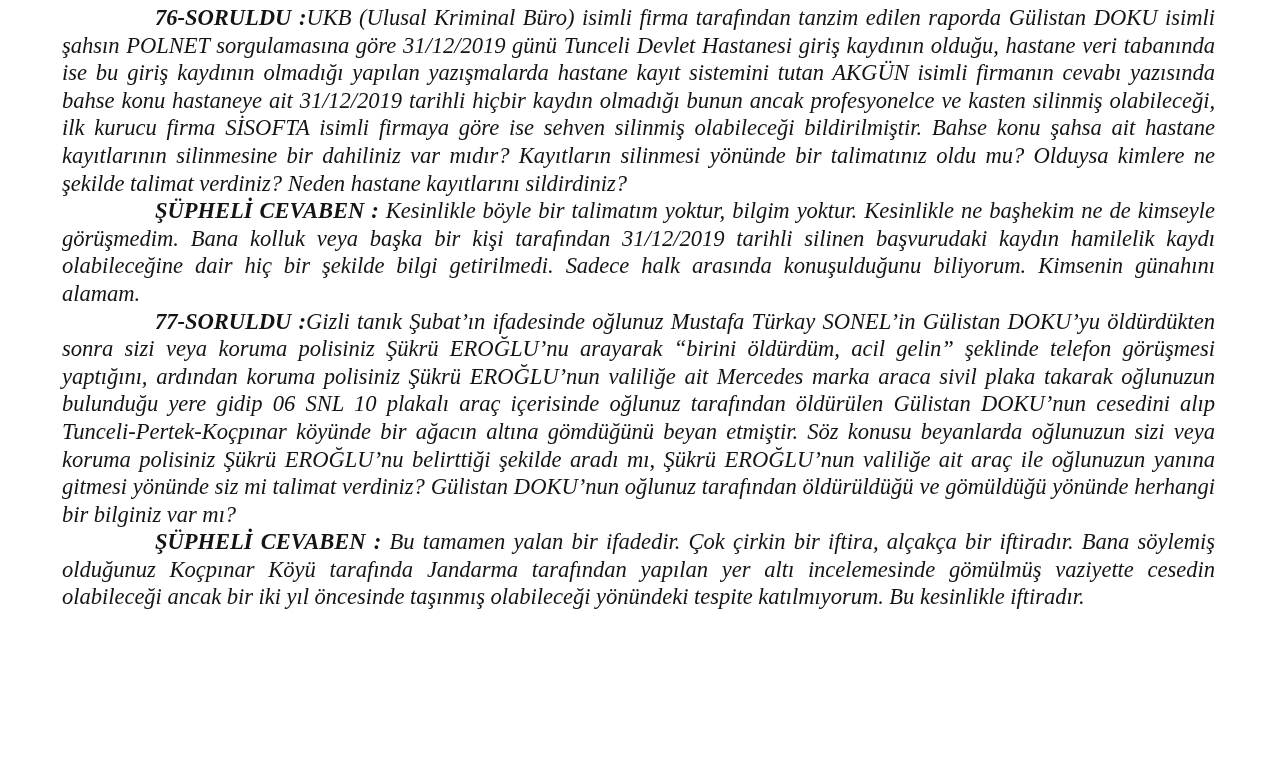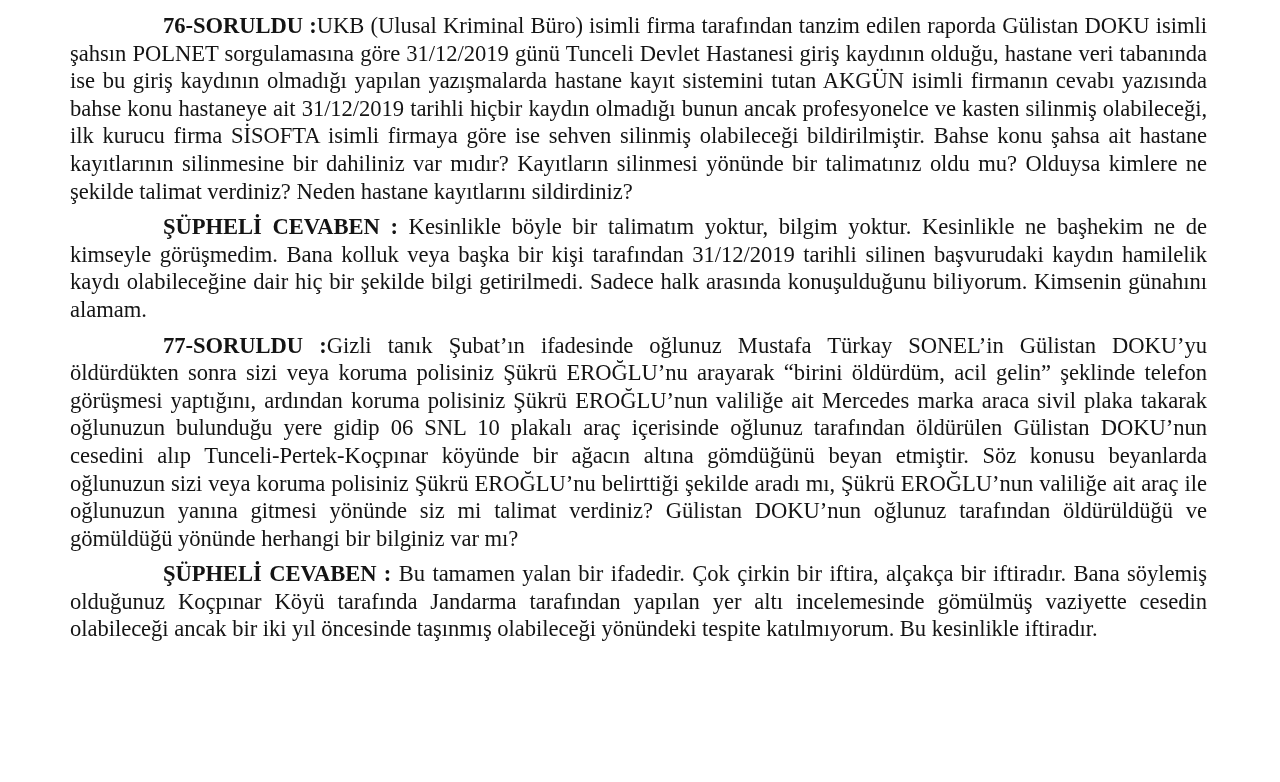--- a/index.html
+++ b/index.html
@@ -17,25 +17,26 @@
     position: absolute;
     left: 62px;
     top: 4px;
     width: 1153px;
     font-family: "Liberation Serif", "DejaVu Serif", serif;
     font-size: 22.6px;
     line-height: 27.6px;
     color: #141414;
   }
   .para {
-    margin: 8px;
+    margin: 0;
     padding: 0;
     text-align: justify;
     text-indent: 93px;
     letter-spacing: -0.05px;
+    font-style: italic;
   }
   .label {
     font-weight: bold;
   }
 </style>
 </head>
 <body>
 
 <div class="page">
   <p class="para"><span class="label">76-SORULDU :</span><span>UKB (Ulusal Kriminal Büro) isimli firma tarafından tanzim edilen raporda Gülistan DOKU isimli şahsın POLNET sorgulamasına göre 31/12/2019 günü Tunceli Devlet Hastanesi giriş kaydının olduğu, hastane veri tabanında ise bu giriş kaydının olmadığı yapılan yazışmalarda hastane kayıt sistemini tutan AKGÜN isimli firmanın cevabı yazısında bahse konu hastaneye ait 31/12/2019 tarihli hiçbir kaydın olmadığı bunun ancak profesyonelce ve kasten silinmiş olabileceği, ilk kurucu firma SİSOFTA isimli firmaya göre ise sehven silinmiş olabileceği bildirilmiştir. Bahse konu şahsa ait hastane kayıtlarının silinmesine bir dahiliniz var mıdır? Kayıtların silinmesi yönünde bir talimatınız oldu mu? Olduysa kimlere ne şekilde talimat verdiniz? Neden hastane kayıtlarını sildirdiniz?</span></p>

